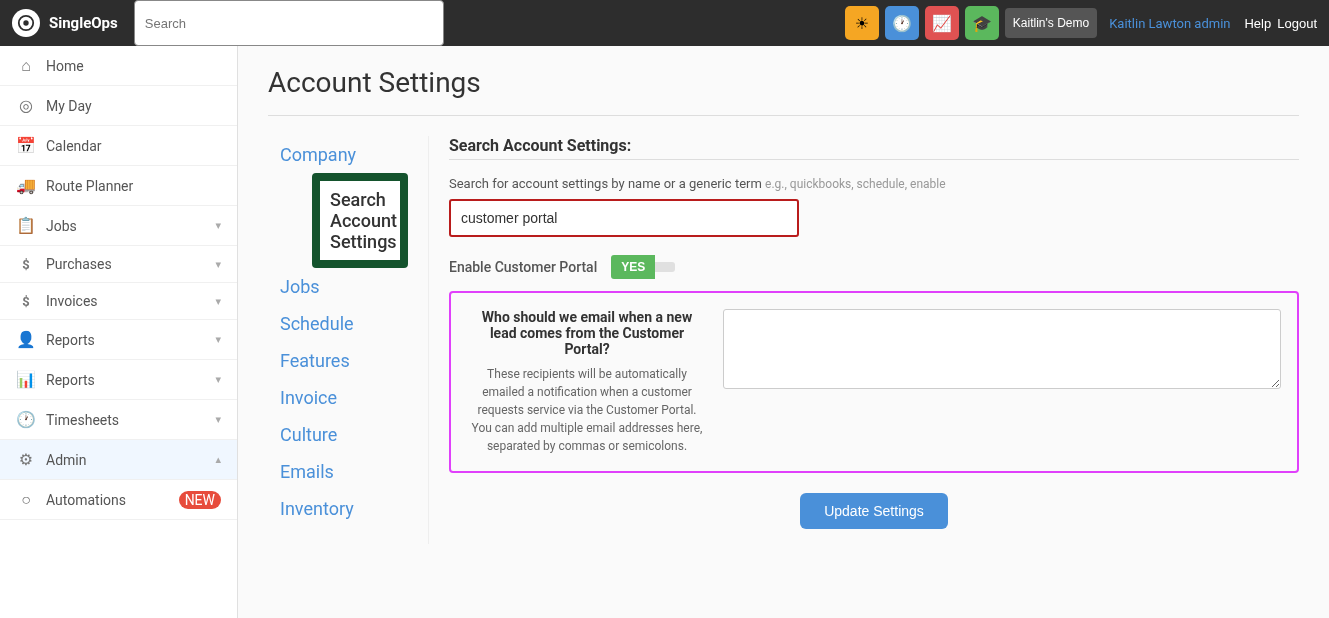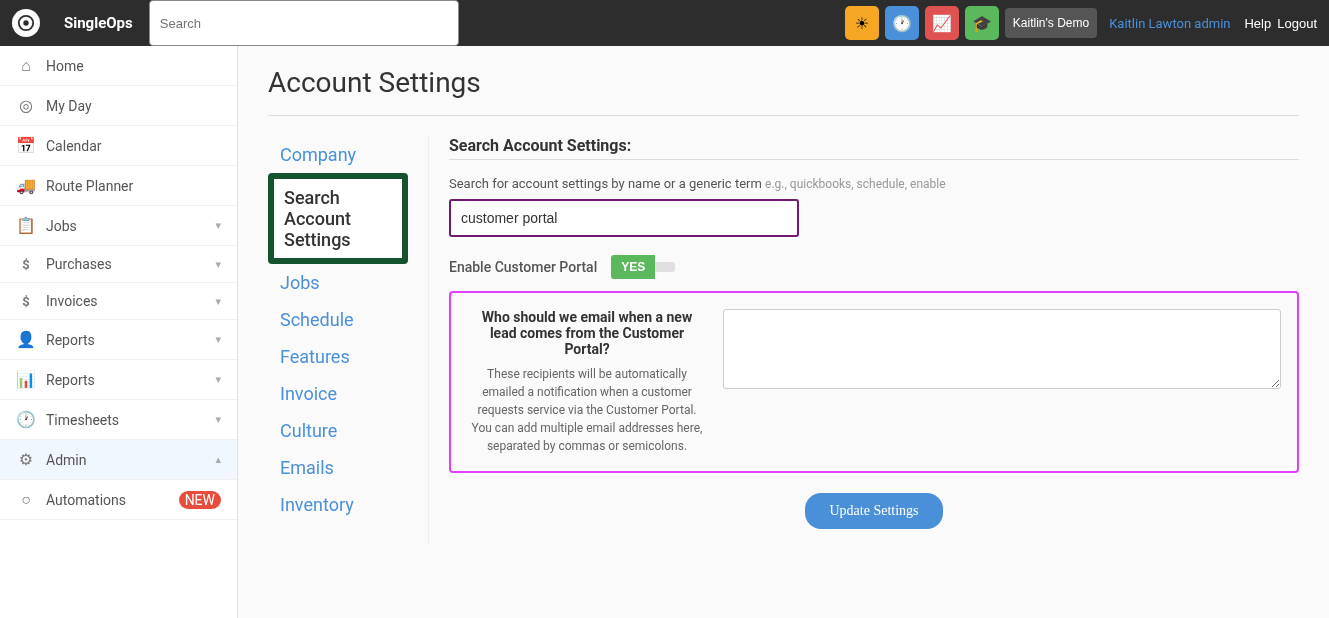--- a/index.html
+++ b/index.html
@@ -9,21 +9,21 @@
     .topnav {
       background: #2d2d2d;
       display: flex;
       align-items: center;
       height: 46px;
       padding: 0 12px;
       gap: 8px;
       flex-shrink: 0;
     }
     .logo {
-      display: flex; align-items: center; gap: 24px; color: #fff; font-weight: bold; font-size: 15px; margin-right: 8px;
+      display: flex; align-items: center; gap: 9px; color: #fff; font-weight: bold; font-size: 15px; margin-right: 8px;
     }
     .logo-icon {
       width: 28px; height: 28px; background: #fff; border-radius: 50%; display: flex; align-items: center; justify-content: center;
     }
     .logo-icon svg { width: 18px; height: 18px; }
     .search-bar {
       flex: 1; max-width: 310px; height: 46px; border-radius: 4px; border: 1px solid #888; background: #fff; padding: 0 10px; font-size: 13px; color: #333;
     }
     .nav-icons { display: flex; align-items: center; gap: 6px; margin-left: auto; }
     .nav-icon-btn {
@@ -65,31 +65,31 @@
 
     
     .settings-layout { display: flex; gap: 0; }
 
     
     .settings-menu { width: 160px; flex-shrink: 0; padding-right: 20px; }
     .settings-menu-item {
       display: block; padding: 8px 12px; font-size: 18px; color: #4a90d9; cursor: pointer; text-decoration: none; border-radius: 3px;
     }
     .settings-menu-item.active-menu {
-      border: 6px solid #14532d; border-radius: 4px; color: #333; font-weight: 500; padding: 8px 10px; background: #fff;
+      border: 8px solid #14532d; border-radius: 4px; color: #333; font-weight: 500; padding: 8px 10px; background: #fff; margin-left: 44px;
     }
 
     
     .settings-content { flex: 1; padding-left: 20px; border-left: 1px solid #eee; }
     .settings-section-title { font-size: 16px; color: #333; margin-bottom: 4px; }
     .settings-section-divider { border: none; border-top: 1px solid #ddd; margin-bottom: 16px; }
     .search-description { font-size: 13px; color: #555; margin-bottom: 8px; }
     .search-description .hint { color: #999; font-size: 12px; }
     .search-input-box {
-      width: 350px; height: 38px; border: 2px solid #701a75; border-radius: 3px; padding: 0 10px; font-size: 14px; color: #333; outline: none;
+      width: 350px; height: 38px; border: 2px solid #b91c1c; border-radius: 3px; padding: 0 10px; font-size: 14px; color: #333; outline: none;
     }
 
     
     .setting-row { display: flex; align-items: center; gap: 14px; margin: 18px 0 12px 0; }
     .setting-label { font-size: 14px; color: #555; font-weight: 500; }
     .toggle-container { display: flex; align-items: center; }
     .toggle-yes {
       background: #5bb85d; color: #fff; border: none; border-radius: 3px 0 0 3px; padding: 5px 10px; font-size: 12px; font-weight: bold; cursor: pointer;
     }
     .toggle-no {
@@ -103,21 +103,21 @@
     .email-label-col { width: 240px; flex-shrink: 0; }
     .email-label-title { font-size: 14px; font-weight: bold; color: #333; text-align: center; }
     .email-label-desc { font-size: 12px; color: #666; text-align: center; margin-top: 8px; line-height: 1.5; }
     .email-input-col { flex: 1; }
     .email-textarea {
       width: 100%; height: 80px; border: 1px solid #ccc; border-radius: 3px; padding: 6px; font-size: 13px; resize: vertical;
     }
 
     
     .update-btn {
-      background: #4a90d9; color: #fff; border: none; border-radius: 16px; padding: 10px 24px; font-size: 14px; cursor: pointer; display: block; margin: 15px auto; font-family: Liberation Serif, serif;
+      background: #4a90d9; color: #fff; border: none; border-radius: 6px; padding: 10px 24px; font-size: 14px; cursor: pointer; display: block; margin: 15px auto;
     }
   </style>
 </head>
 <body>
 
 <nav class="topnav">
   <div class="logo">
     <div class="logo-icon">
       <svg viewBox="0 0 20 20" fill="none" xmlns="http://www.w3.org/2000/svg">
         <circle cx="10" cy="10" r="8" stroke="#2d2d2d" stroke-width="2" fill="none"></circle>

